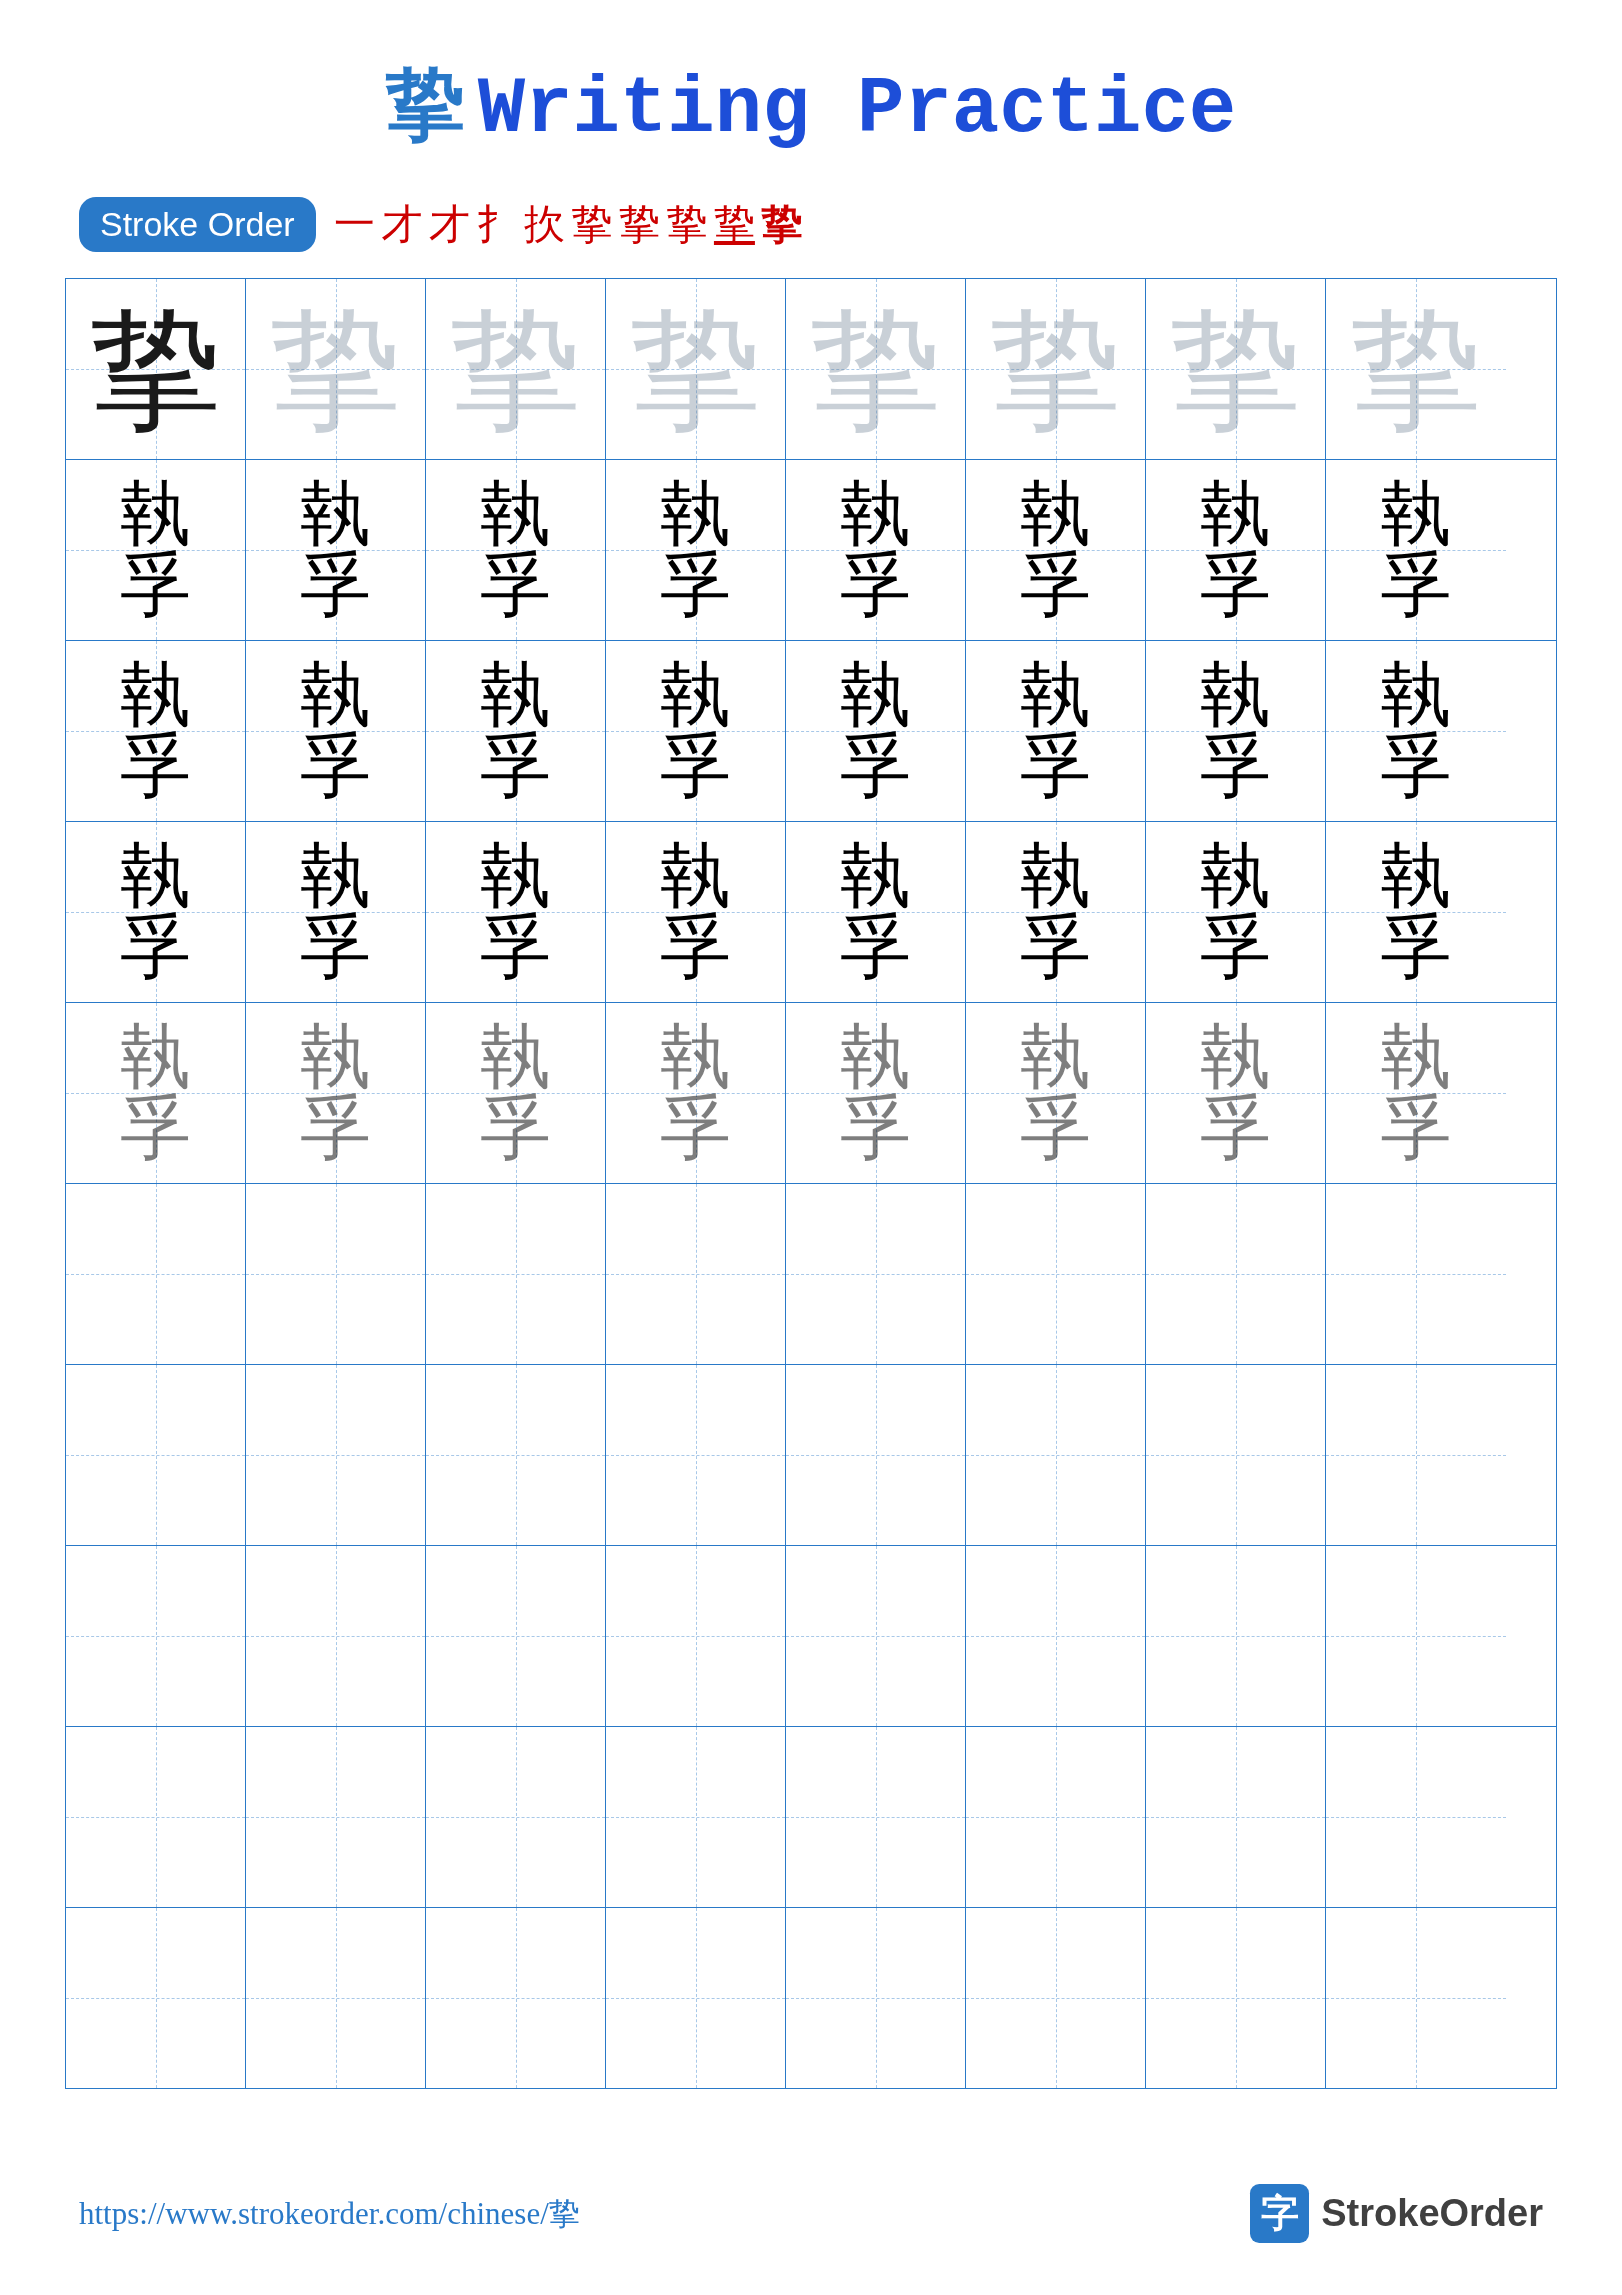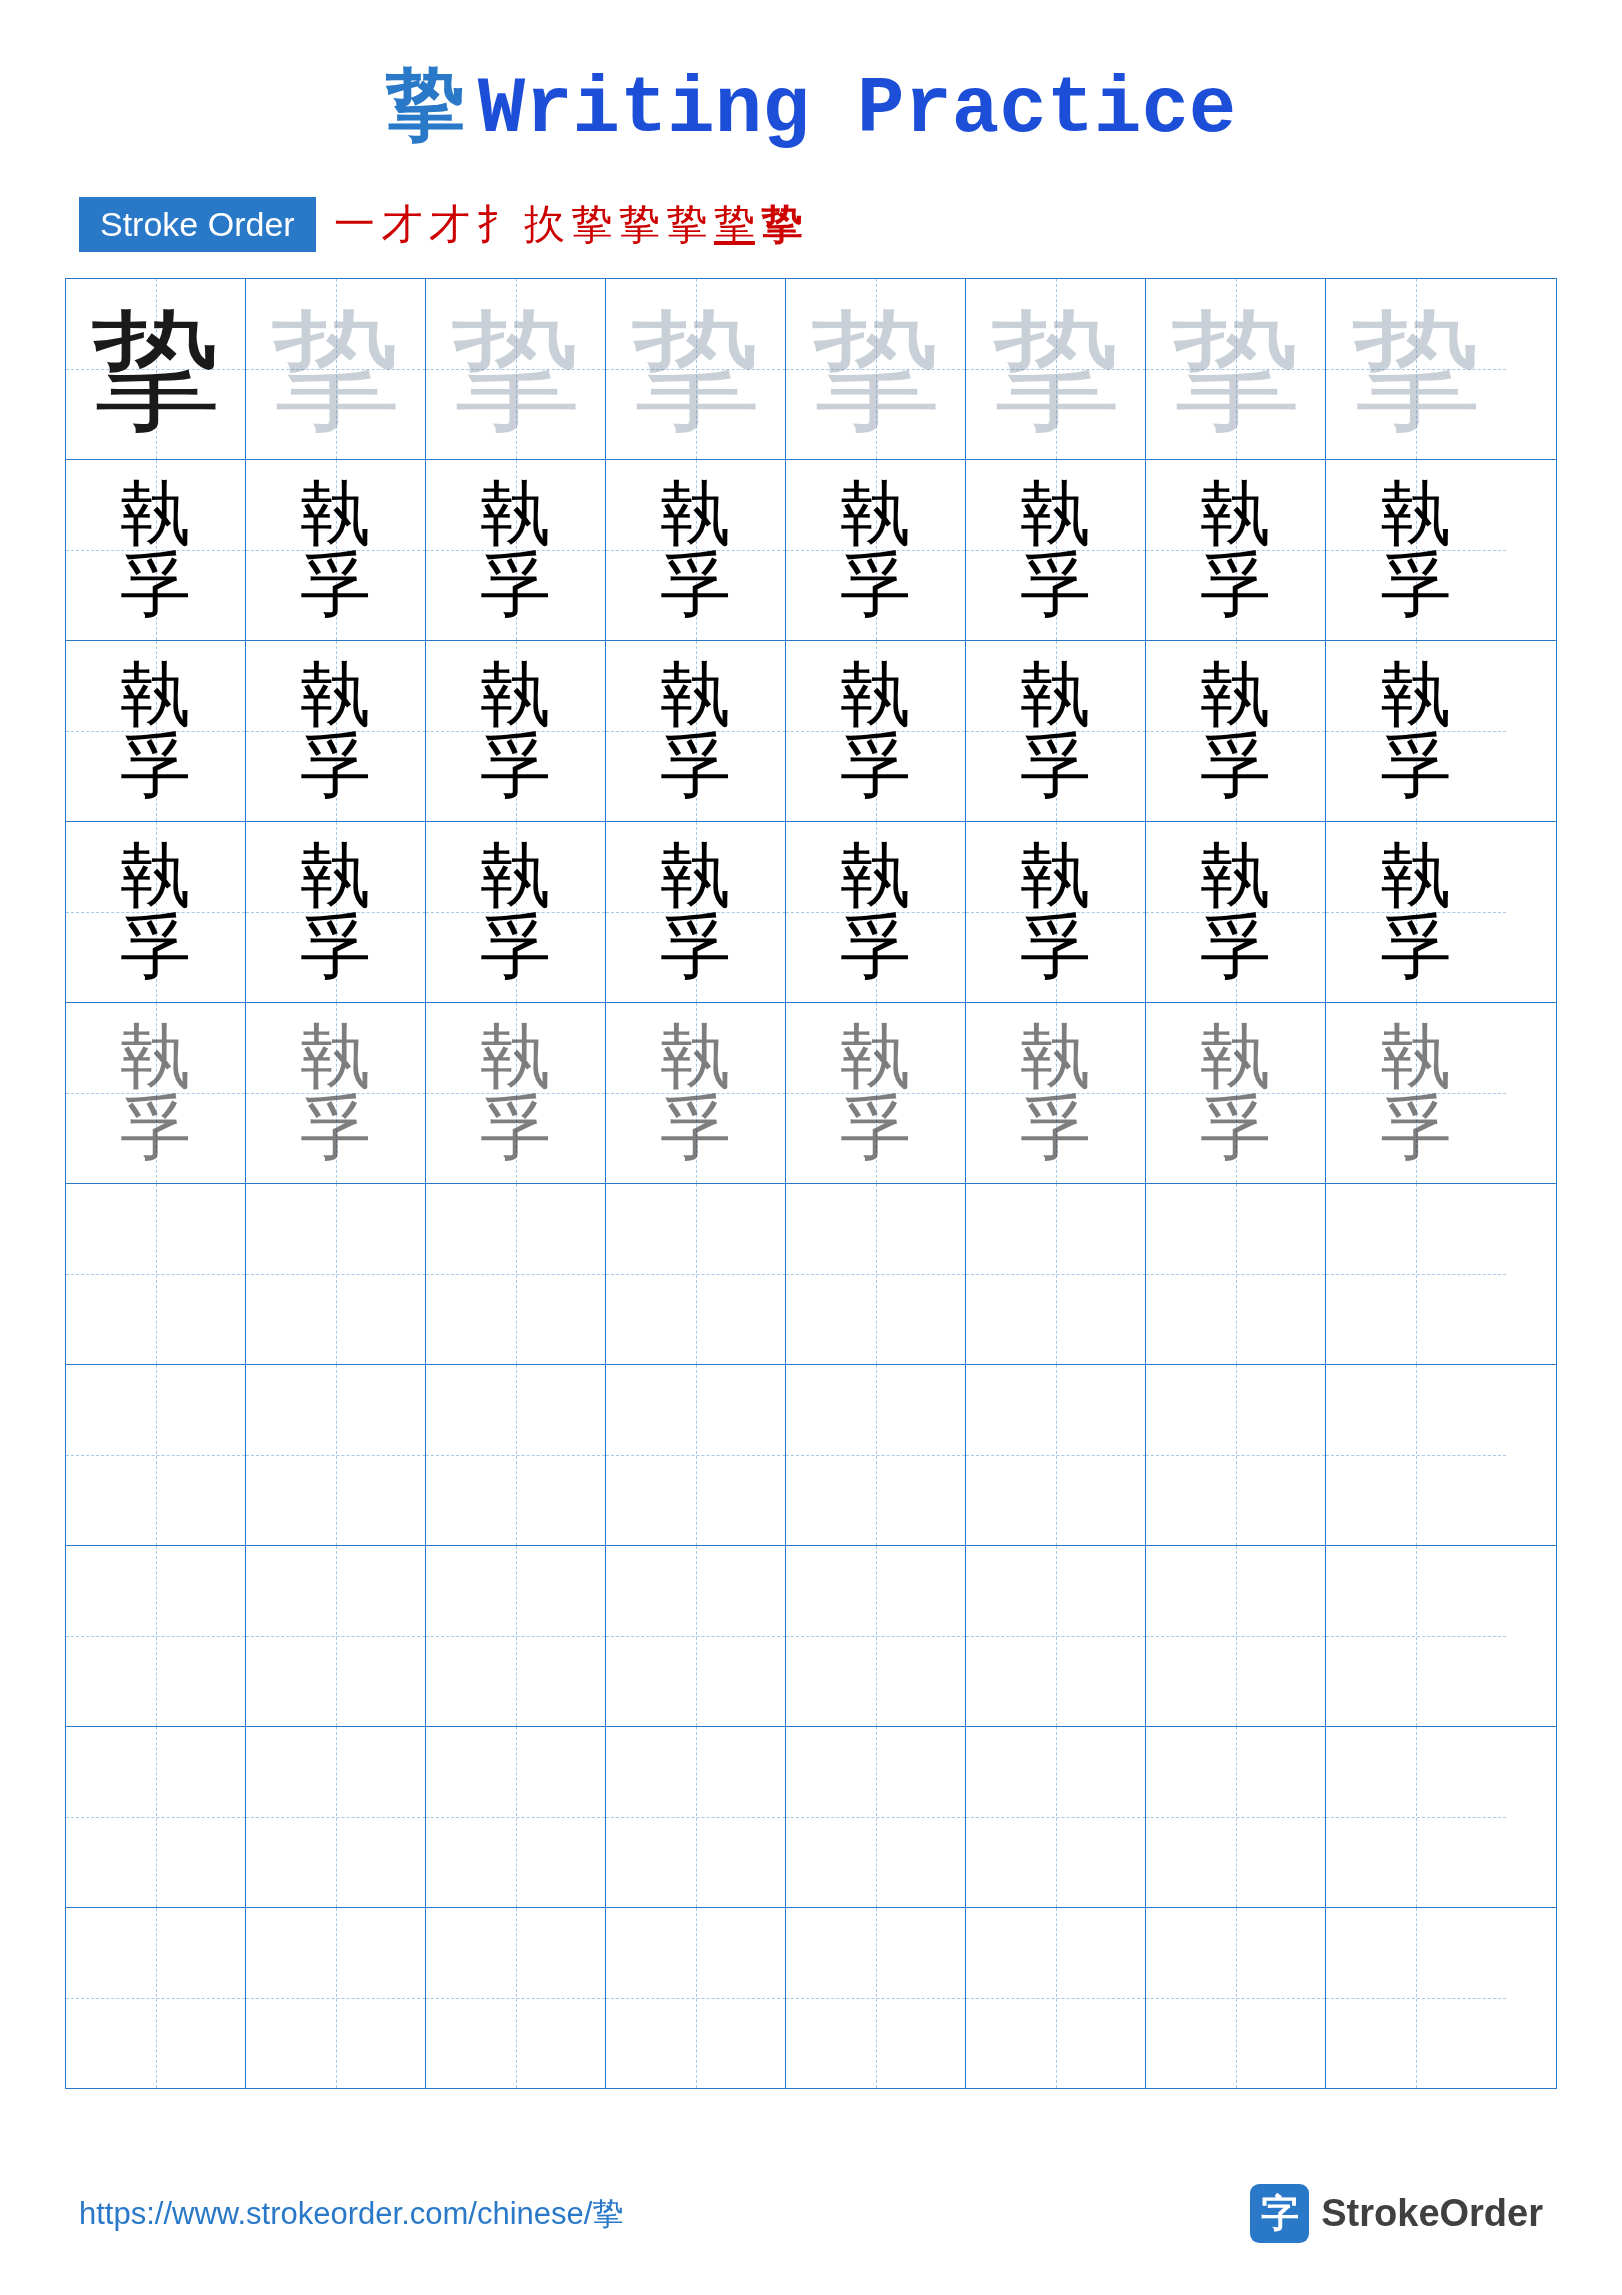--- a/index.html
+++ b/index.html
@@ -34,21 +34,21 @@
       align-items: center;
       padding: 0 79px;
       margin-bottom: 26px;
       gap: 18.3px;
     }
     .stroke-order-badge {
       background: #2979c8;
       color: white;
       font-size: 34px;
       padding: 7.9px 21px;
-      border-radius: 0;
+      border-radius: 17px;
       font-family: sans-serif;
       white-space: nowrap;
       font-weight: 500;
     }
     .stroke-order-chars {
       display: flex;
       align-items: center;
       gap: 6.5px;
     }
     .stroke-order-chars span {
@@ -125,21 +125,21 @@
       left: 0;
       right: 0;
       display: flex;
       justify-content: space-between;
       align-items: center;
       padding: 0 79px;
     }
     .footer-url {
       color: #2979c8;
       font-size: 31px;
-      font-family: Liberation Sans, sans-serif;
+      font-family: Liberation Serif, serif;
       text-decoration: none;
     }
     .footer-brand {
       display: flex;
       align-items: center;
       gap: 11.8px;
     }
     .footer-brand-icon {
       width: 59px;
       height: 59px;

